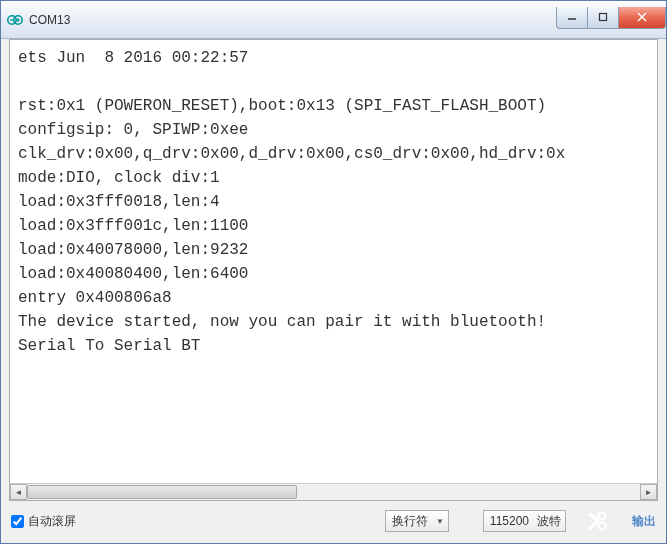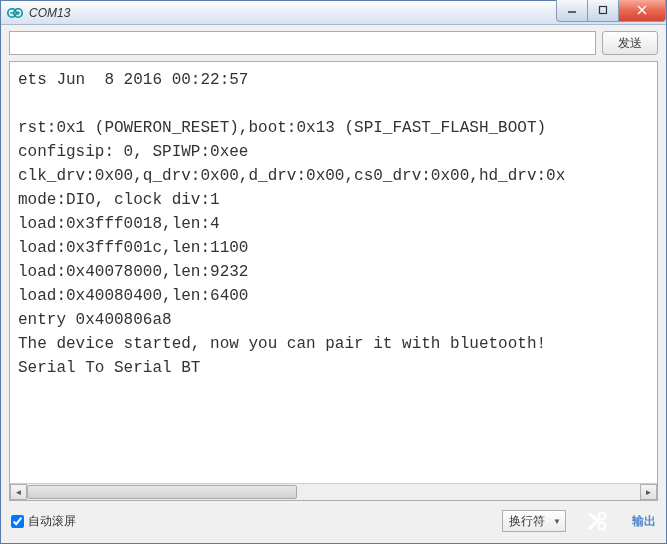--- a/index.html
+++ b/index.html
@@ -16,27 +16,26 @@
     }
     .window {
       width: 667px;
       height: 544px;
       border: 1px solid #5a7ca8;
       background: #f0f0f0;
       display: flex;
       flex-direction: column;
     }
     .titlebar {
-      height: 24px;
+      height: 38px;
       background: linear-gradient(to bottom, #fdfdfe 0%, #e8eef7 50%, #d8e2ef 100%);
       border-bottom: 1px solid #a8b8d0;
       display: flex;
       align-items: center;
       padding: 0 0 0 6px;
-      font-style: italic;
     }
     .app-icon {
       width: 16px;
       height: 16px;
       margin-right: 6px;
     }
     .title-text {
       font-size: 12px;
       color: #333;
       flex: 1;
@@ -215,24 +214,20 @@
       </div>
       <div class="win-btn close">
         <svg width="10" height="10">
             <line x1="1" y1="1" x2="9" y2="9" stroke="#fff" stroke-width="1.5"></line>
             <line x1="9" y1="1" x2="1" y2="9" stroke="#fff" stroke-width="1.5"></line>
           </svg>
       </div>
     </div>
   </div>
 
-  <div class="input-row">
-    <input class="send-input" type="text" value="" style="">
-    <button class="send-btn">发送</button>
-  </div>
 
   <div class="output-area">
     <div class="output-text">ets Jun  8 2016 00:22:57
 
 rst:0x1 (POWERON_RESET),boot:0x13 (SPI_FAST_FLASH_BOOT)
 configsip: 0, SPIWP:0xee
 clk_drv:0x00,q_drv:0x00,d_drv:0x00,cs0_drv:0x00,hd_drv:0x
 mode:DIO, clock div:1
 load:0x3fff0018,len:4
 load:0x3fff001c,len:1100
@@ -254,20 +249,24 @@
   <div class="bottom-bar">
     <label class="chk-wrap">
       <input type="checkbox" checked="" style="">
       <span>自动滚屏</span>
     </label>
     <div class="spacer"></div>
     <div class="combo">
       <span>换行符</span>
       <span class="combo-arrow">▼</span>
     </div>
+    <div class="combo">
+      <span>115200</span>
+      <span class="baud-label">波特</span>
+    </div>
     <span class="cut-icon">
       <svg width="26" height="22" viewBox="0 0 26 22">
         <path d="M4 4 L12 11 L4 18" fill="none" stroke="#fff" stroke-width="3" stroke-linecap="round"></path>
         <circle cx="16" cy="6" r="3.5" fill="none" stroke="#fff" stroke-width="2"></circle>
         <circle cx="16" cy="16" r="3.5" fill="none" stroke="#fff" stroke-width="2"></circle>
       </svg>
     </span>
     <span class="cut-text">输出</span>
   </div>
 </div>

